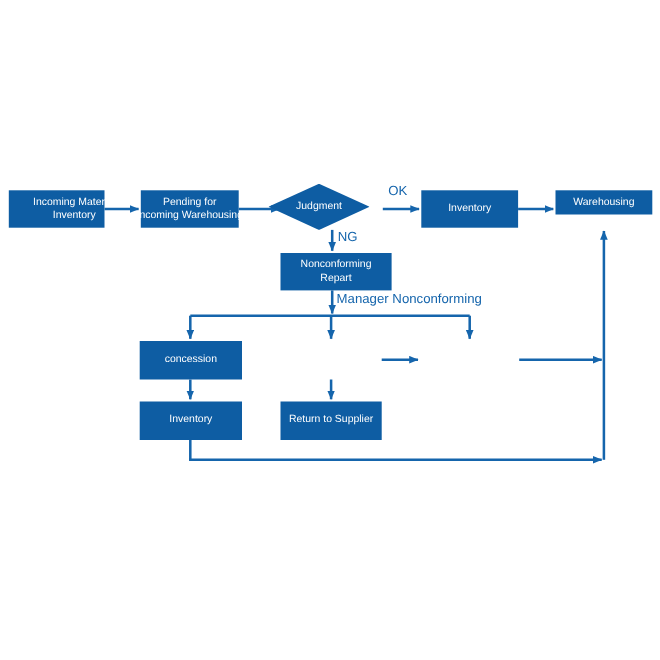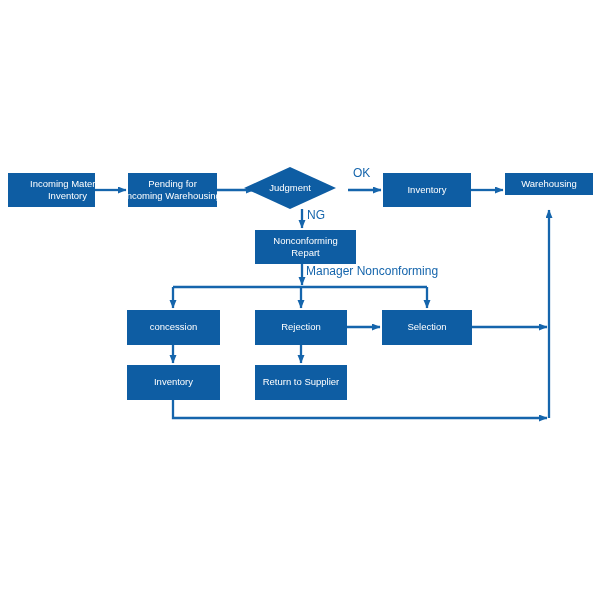--- a/index.html
+++ b/index.html
@@ -115,27 +115,21 @@
 
   <div class="node n-nonconforming">
     <span class="nl">Nonconforming</span>
     <span class="nl">Repart</span>
   </div>
 
   <div class="node n-concession">
     <span class="nl">concession</span>
   </div>
 
-  <div class="node n-rejection">
-    <span class="nl">Rejection</span>
-  </div>
 
-  <div class="node n-selection">
-    <span class="nl">Selection</span>
-  </div>
 
   <div class="node n-inventory-bot">
     <span class="nl">Inventory</span>
   </div>
 
   <div class="node n-return">
     <span class="nl">Return to Supplier</span>
   </div>
 
   <span class="elabel l-ok">OK</span>

